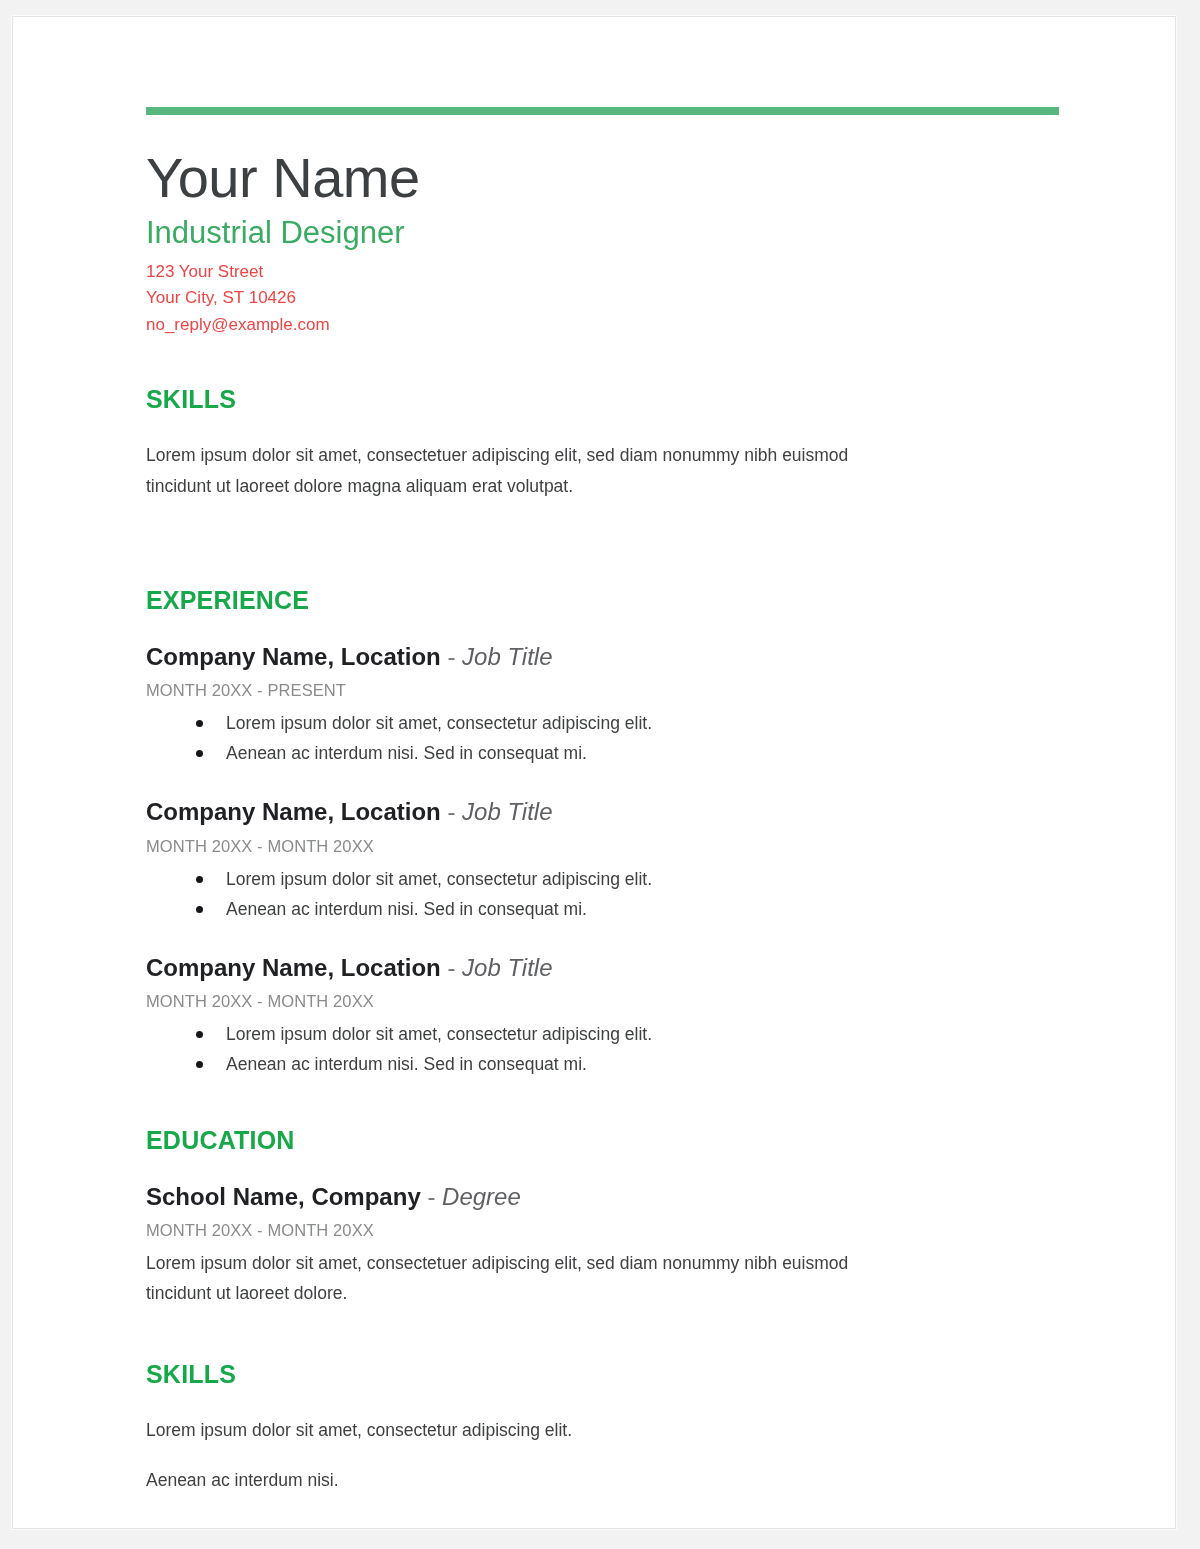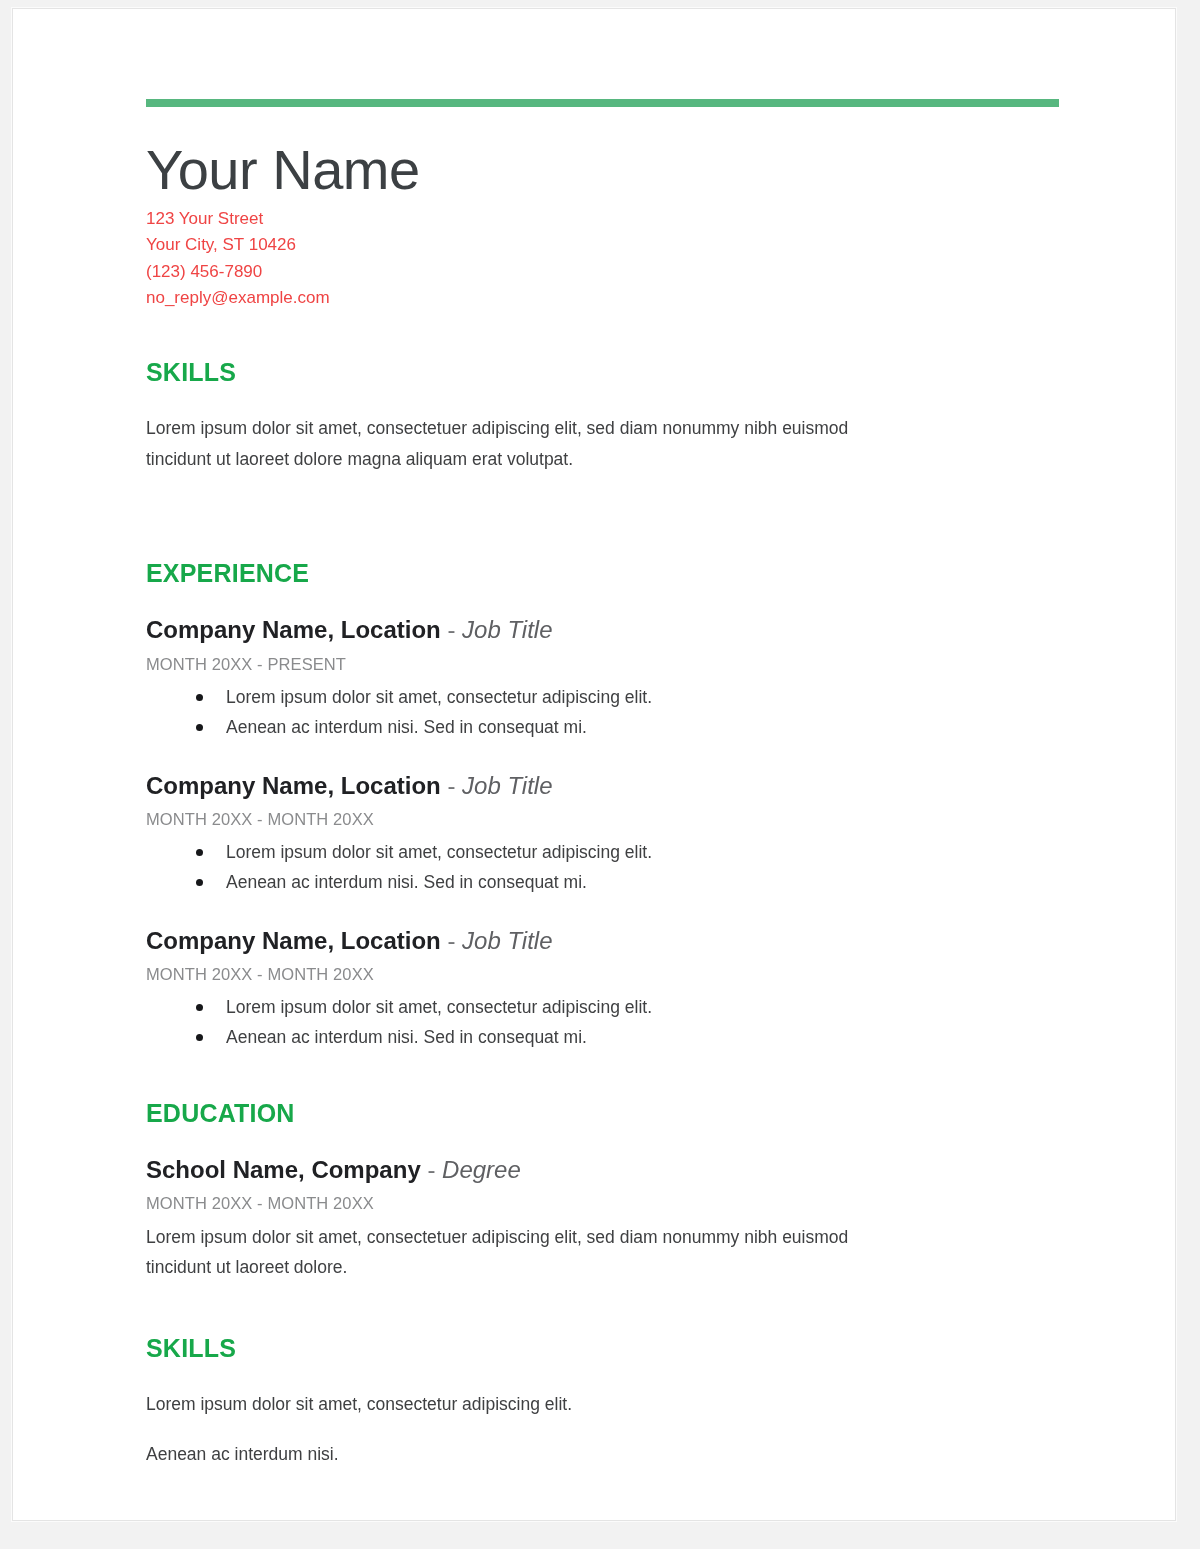--- a/index.html
+++ b/index.html
@@ -10,21 +10,21 @@
     width: 1200px;
     height: 1549px;
     background: #f2f2f2;
     font-family: "Liberation Sans", sans-serif;
     -webkit-font-smoothing: antialiased;
   }
 
   .page-frame {
     position: absolute;
     left: 12px;
-    top: 8px;
+    top: 16px;
     width: 1164px;
     height: 1513px;
     background: #ffffff;
     border: 1px solid #e4e4e4;
     box-sizing: border-box;
     box-shadow: 0 0 0 1px #fbfbfb;
     overflow: hidden;
   }
 
   .resume {
@@ -160,23 +160,23 @@
 </head>
 <body>
 
 <div class="page-frame">
   <div class="resume">
 
     <div class="accent-bar"></div>
 
     <div>
       <h1 class="name">Your Name</h1>
+      <div class="subtitle">Industrial Designer</div>
       <div class="contact-line">123 Your Street</div>
       <div class="contact-line">Your City, ST 10426</div>
-      <div class="contact-line">(123) 456-7890</div>
       <div class="contact-line">no_reply@example.com</div>
     </div>
 
     <div class="section section-skills">
       <h2 class="section-title">SKILLS</h2>
       <div class="body-text">Lorem ipsum dolor sit amet, consectetuer adipiscing elit, sed diam nonummy nibh euismod tincidunt ut laoreet dolore magna aliquam erat volutpat.</div>
     </div>
 
     <div class="section section-experience">
       <h2 class="section-title">EXPERIENCE</h2>

